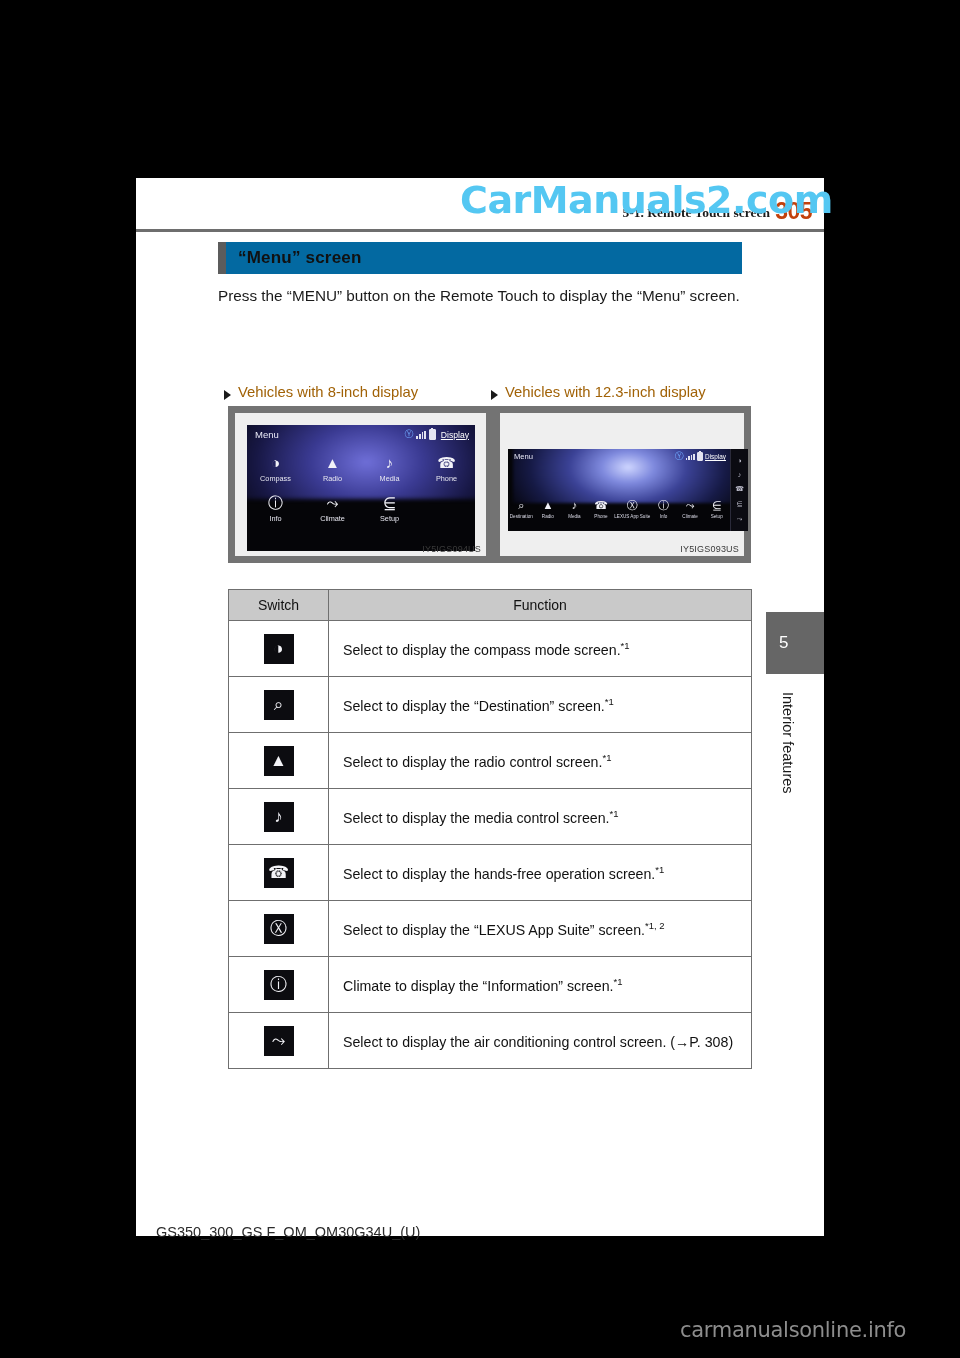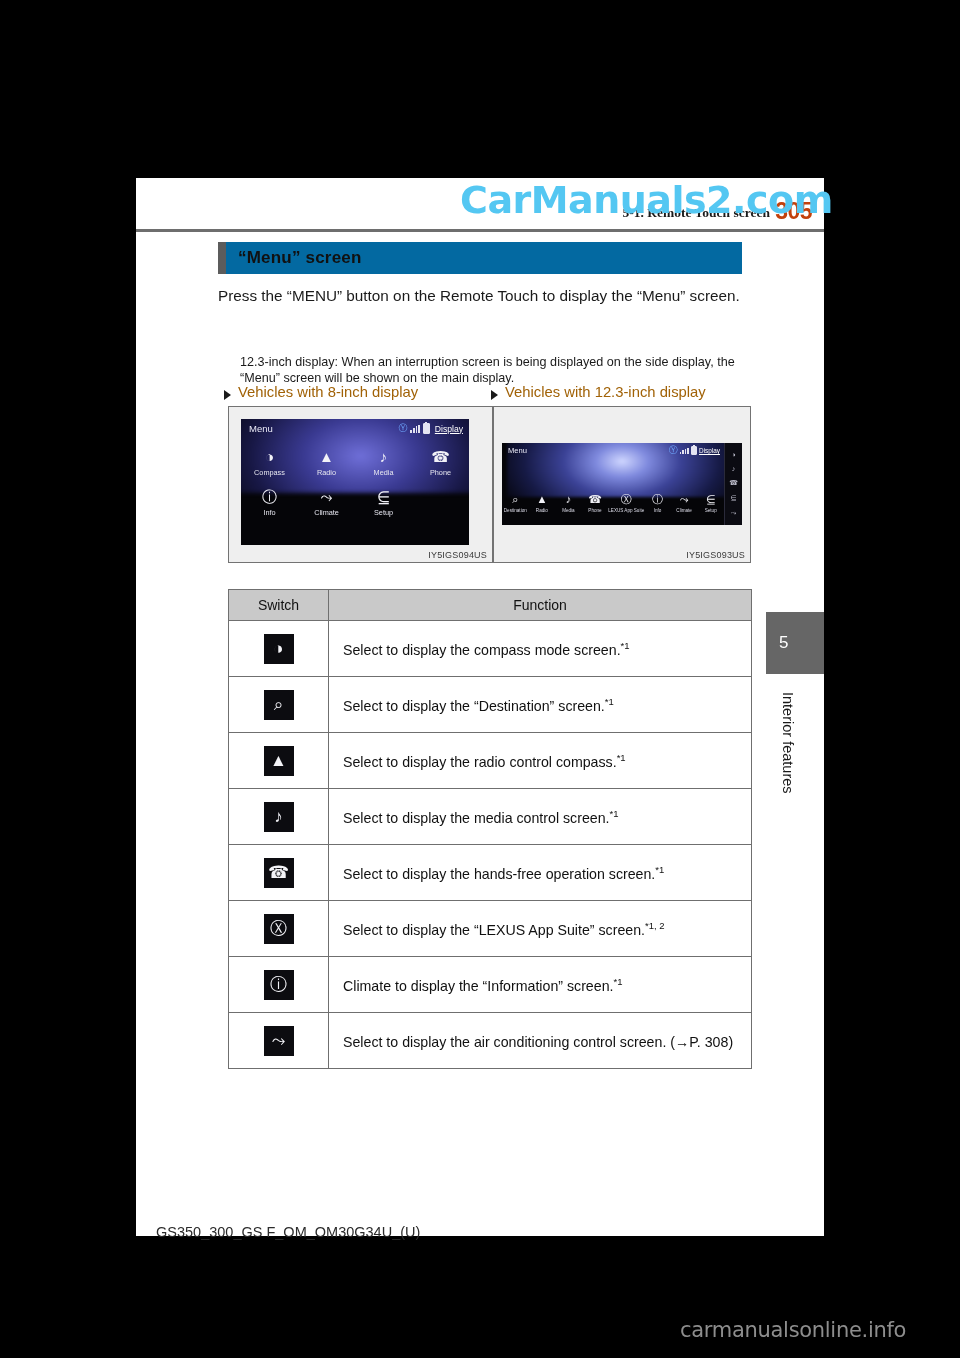--- a/index.html
+++ b/index.html
@@ -154,21 +154,21 @@
     border-left: 7px solid #1a1a1a;
     border-top: 5px solid transparent;
     border-bottom: 5px solid transparent;
     margin-right: 7px;
     flex: 0 0 auto;
   }
 
   
   .figure {
     position: absolute;
-    border: 1px solid #737373;
+    border: 7px solid #737373;
     background: #efefef;
     box-sizing: border-box;
   }
   #figure-8 { left: 92px; top: 228px; width: 265px; height: 157px; }
   #figure-123 { left: 357px; top: 228px; width: 258px; height: 157px; }
 
   .fig-caption {
     position: absolute;
     right: 5px;
     bottom: 2px;
@@ -424,21 +424,20 @@
     <div class="header-pageno">305</div>
   </div>
   <div class="header-rule"></div>
 
   <div class="section-head">
     <span class="section-head-bar"></span>
     <span class="section-head-text">“Menu” screen</span>
   </div>
 
   <div class="para" id="para-1">Press the “MENU” button on the Remote Touch to display the “Menu” screen.</div>
-  <div class="note">12.3-inch display: When an interruption screen is being displayed on the side display, the “Menu” screen will be shown on the main display.</div>
 
   <div class="subhead" id="subhead-8">
     <span class="tri"></span>
     <span>Vehicles with 8-inch display</span>
   </div>
   <div class="subhead" id="subhead-123">
     <span class="tri"></span>
     <span>Vehicles with 12.3-inch display</span>
   </div>
 
@@ -577,21 +576,21 @@
         </td>
         <td class="func-cell">
           <span>Select to display the “Destination” screen.</span><sup>*1</sup>
         </td>
       </tr>
       <tr>
         <td class="switch-cell">
           <span class="icon-tile">▲</span>
         </td>
         <td class="func-cell">
-          <span>Select to display the radio control compass.</span><sup>*1</sup>
+          <span>Select to display the radio control screen.</span><sup>*1</sup>
         </td>
       </tr>
       <tr>
         <td class="switch-cell">
           <span class="icon-tile">♪</span>
         </td>
         <td class="func-cell">
           <span>Select to display the media control screen.</span><sup>*1</sup>
         </td>
       </tr>

